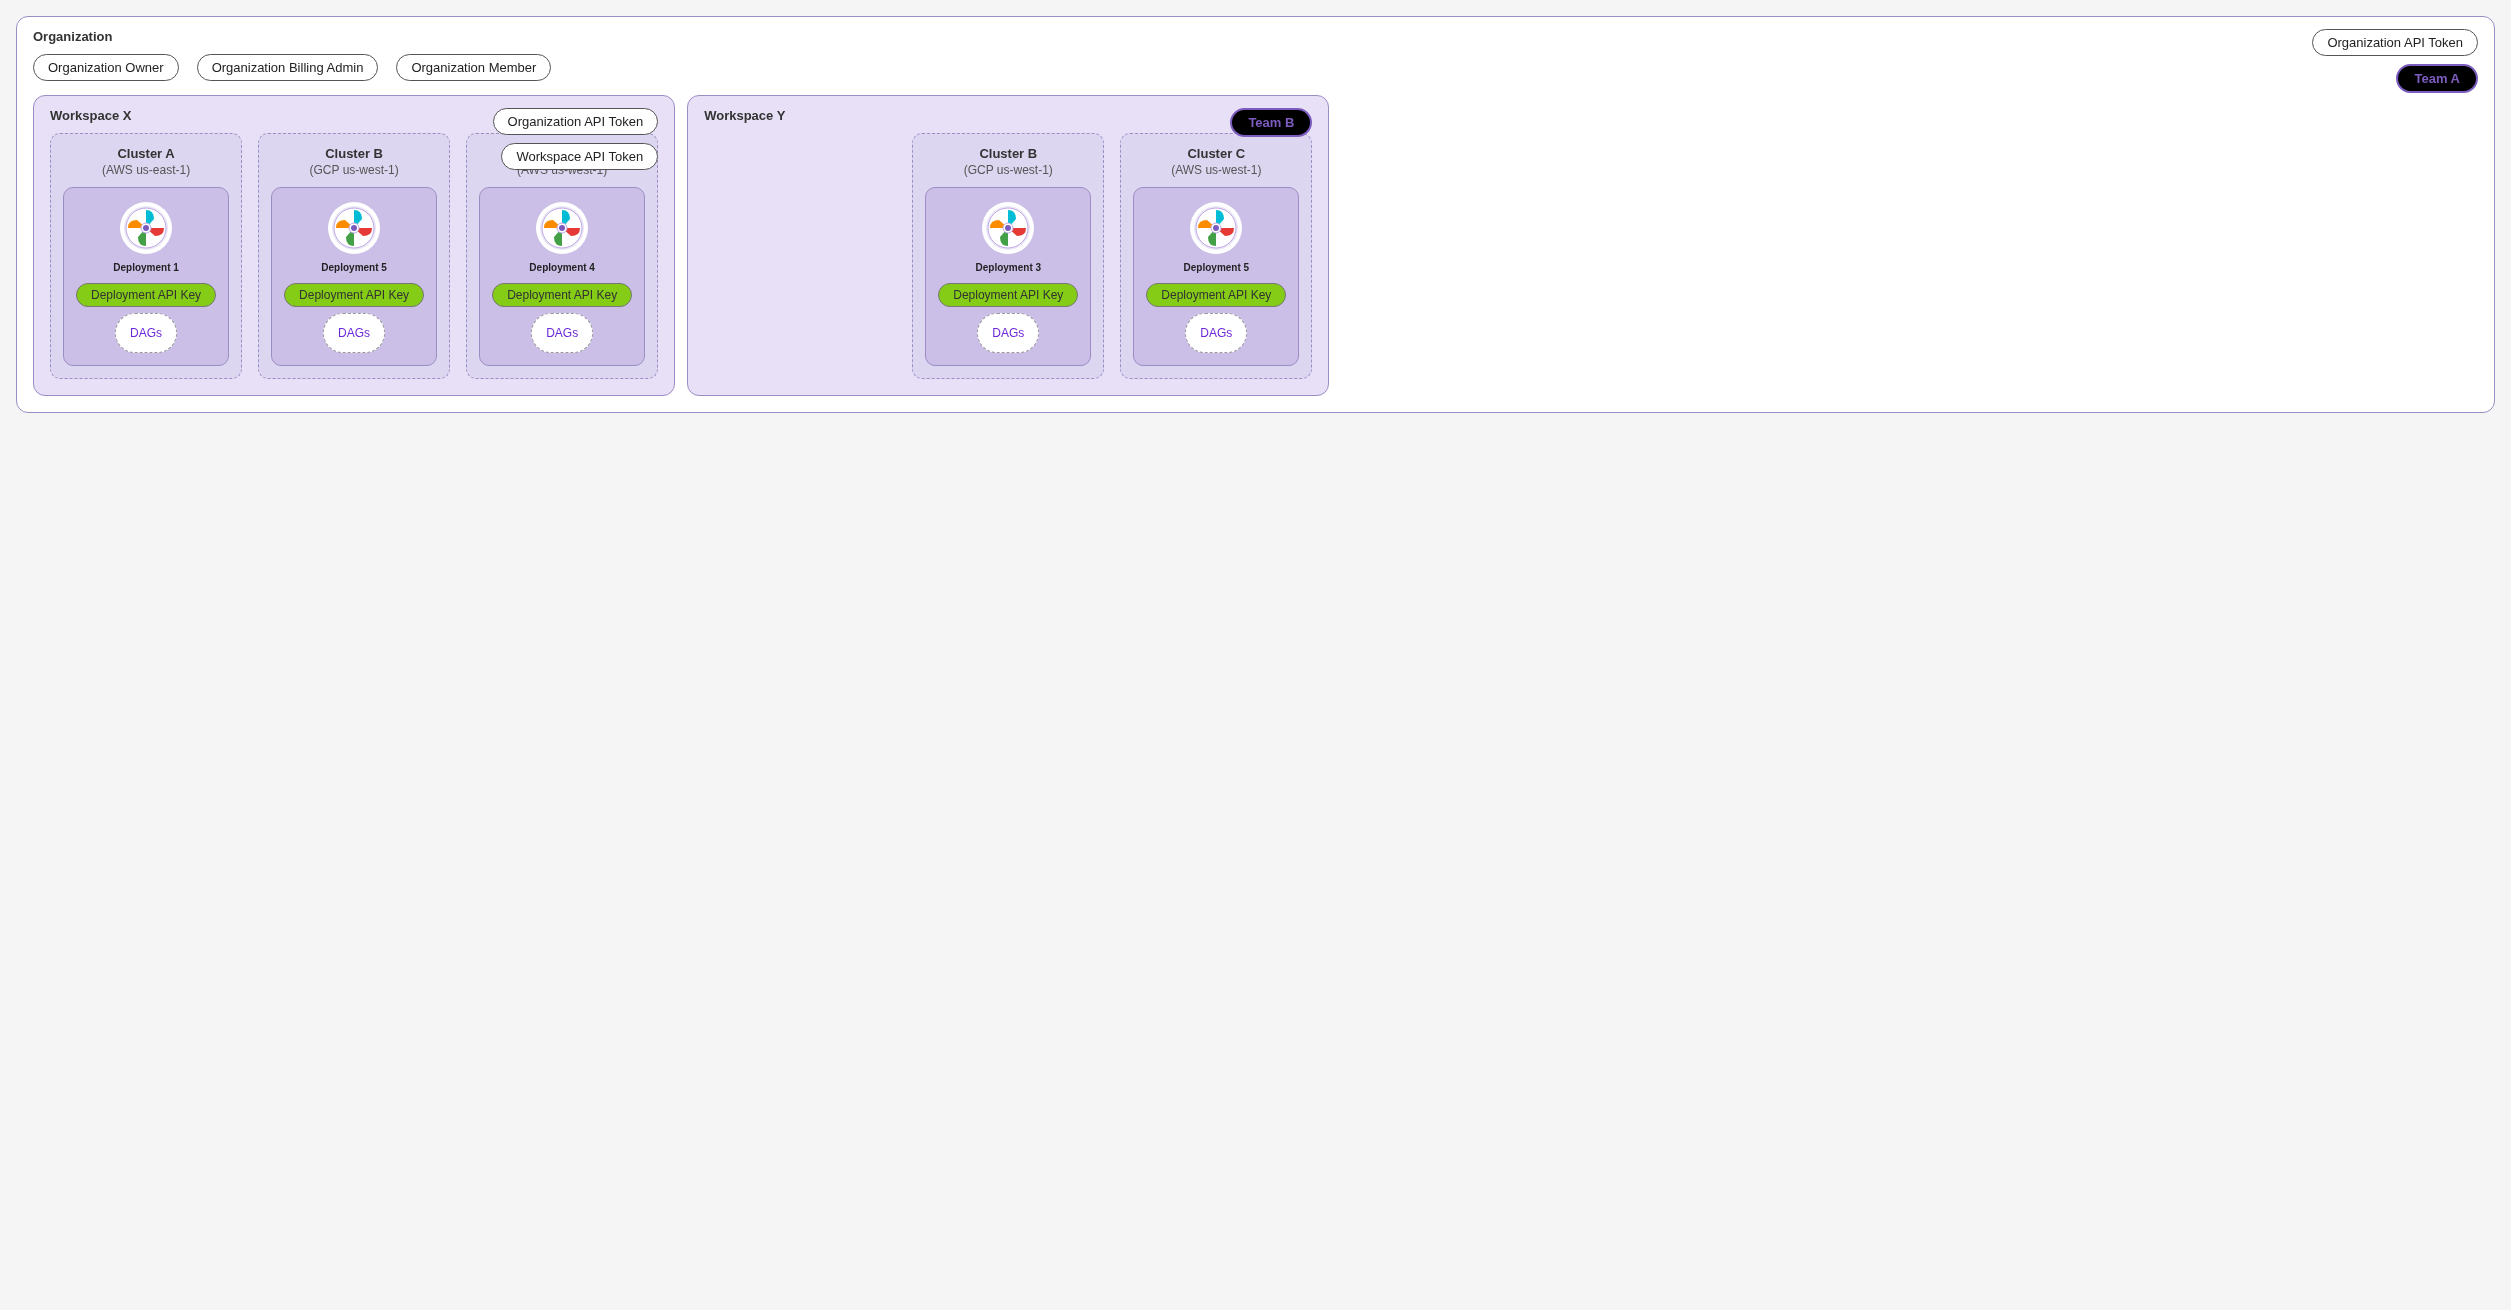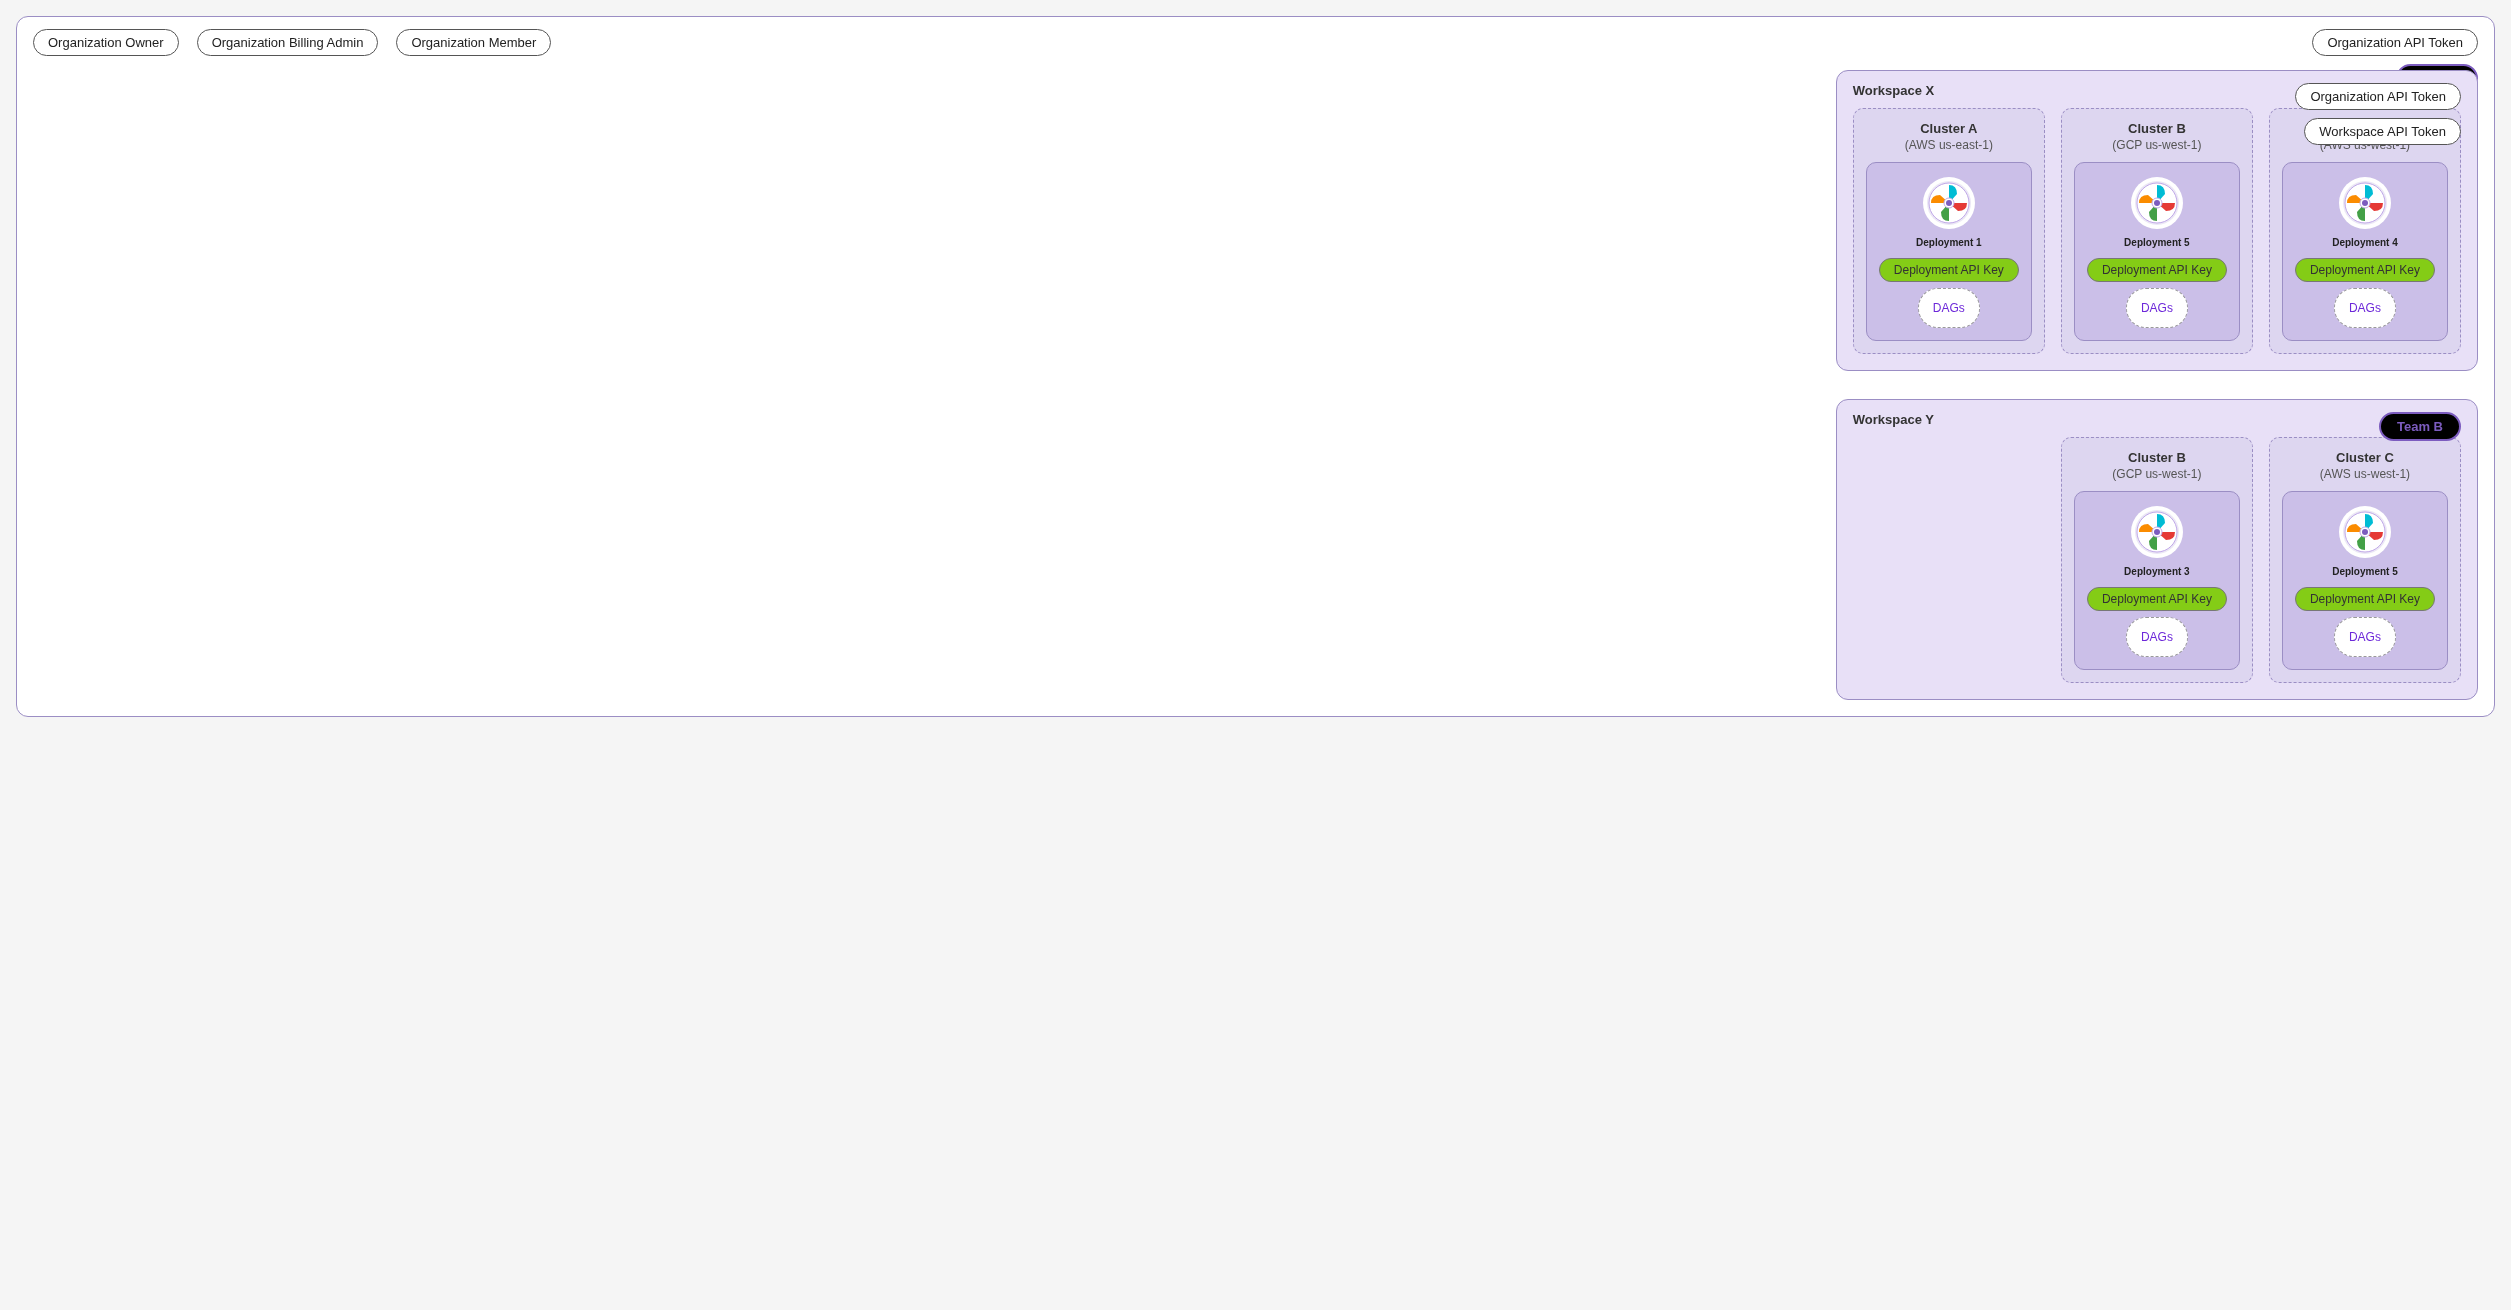--- a/index.html
+++ b/index.html
@@ -198,29 +198,30 @@
     .cluster-box-empty {
       border: 1.5px dashed transparent;
       border-radius: 10px;
       background: transparent;
       padding: 12px;
       min-height: 200px;
     }
 
     .workspaces-wrapper {
       display: flex;
-      flex-direction: column;
-      gap: 28px;
+      flex-direction: row;
+      gap: 12px;
       align-items: flex-end;
     }
   </style>
 </head>
 <body>
 
 <div class="org-container">
+  <div class="org-label">Organization</div>
 
   <div class="org-roles-row">
     <div class="role-badge">Organization Owner</div>
     <div class="role-badge">Organization Billing Admin</div>
     <div class="role-badge">Organization Member</div>
   </div>
 
   <div class="org-top-right">
     <div class="api-token-badge">Organization API Token</div>
     <div class="team-badge">Team A</div>

